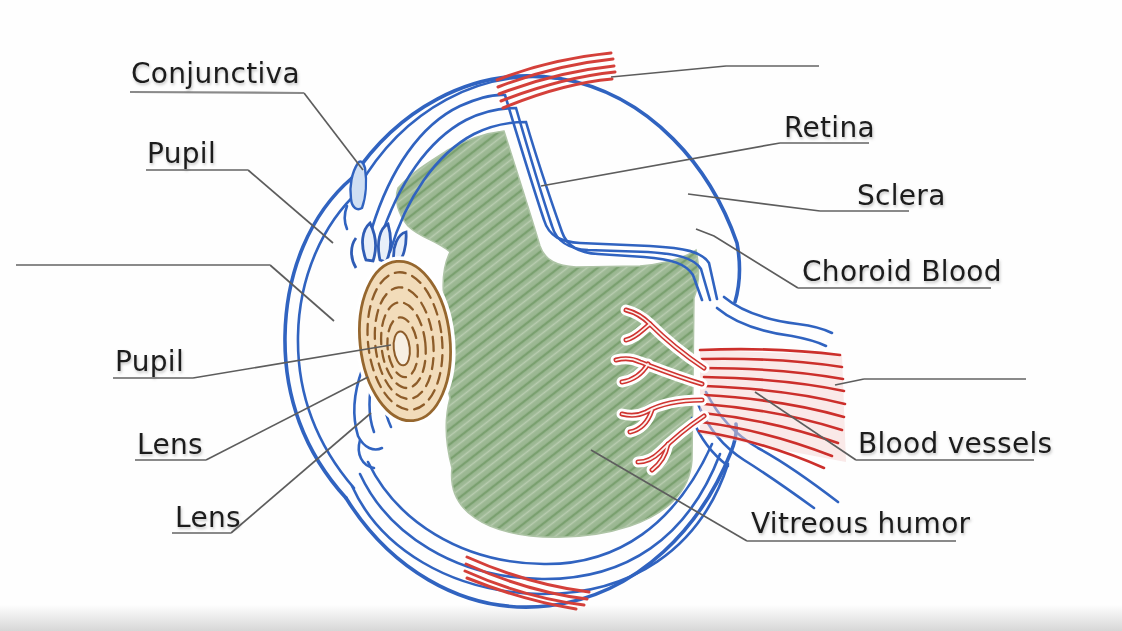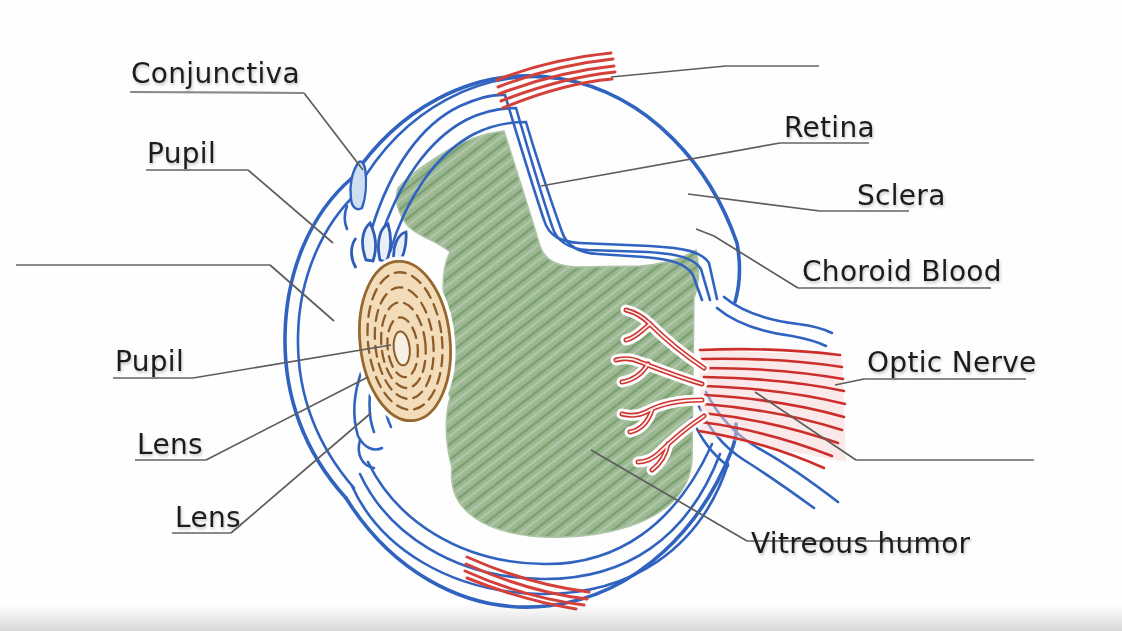--- a/index.html
+++ b/index.html
@@ -230,17 +230,17 @@
   </svg>
 
   <div class="label" style="left:131px;top:59px">Conjunctiva</div>
   <div class="label" style="left:147px;top:139px">Pupil</div>
   <div class="label" style="left:115px;top:347px">Pupil</div>
   <div class="label" style="left:137px;top:430px">Lens</div>
   <div class="label" style="left:175px;top:503px">Lens</div>
   <div class="label" style="left:784px;top:113px">Retina</div>
   <div class="label" style="left:857px;top:181px">Sclera</div>
   <div class="label" style="left:802px;top:257px">Choroid Blood</div>
-  <div class="label" style="left:867px;top:348px">Optic Nerve</div>
-  <div class="label" style="left:751px;top:529px">Vitreous humor</div>
+  <div class="label" style="left:858px;top:429px">Blood vessels</div>
+  <div class="label" style="left:751px;top:509px">Vitreous humor</div>
 
   <div class="vignette"></div>
 </div>
 
 </body></html>

